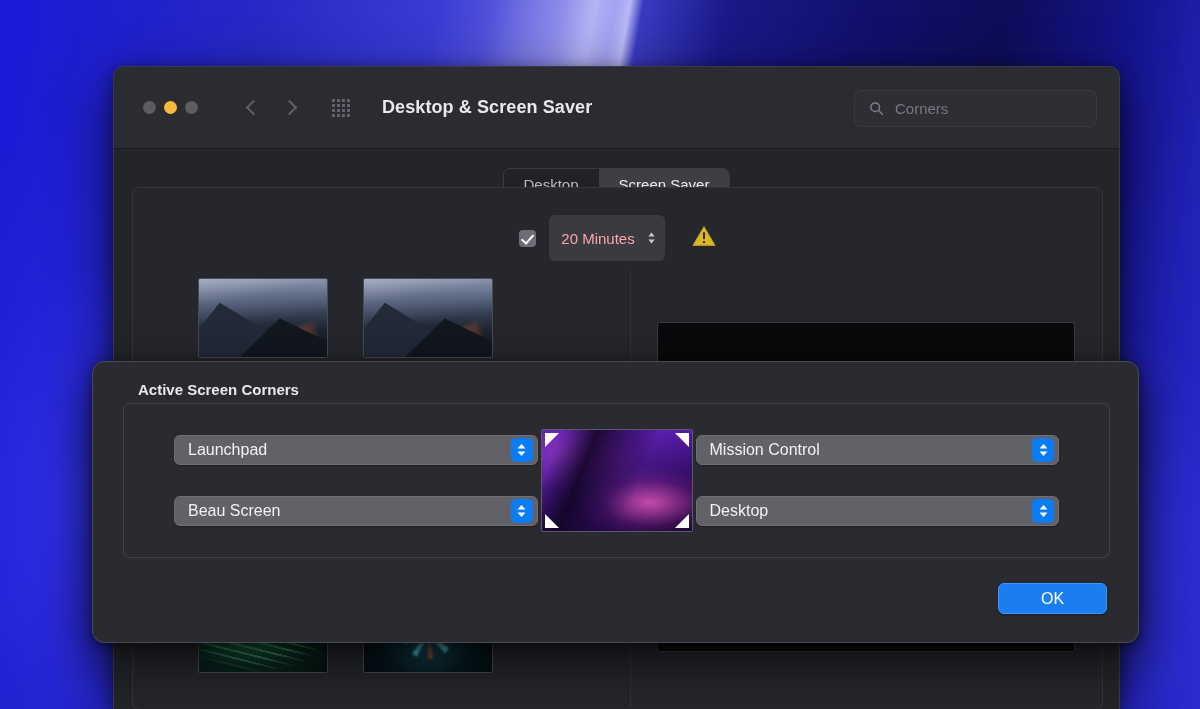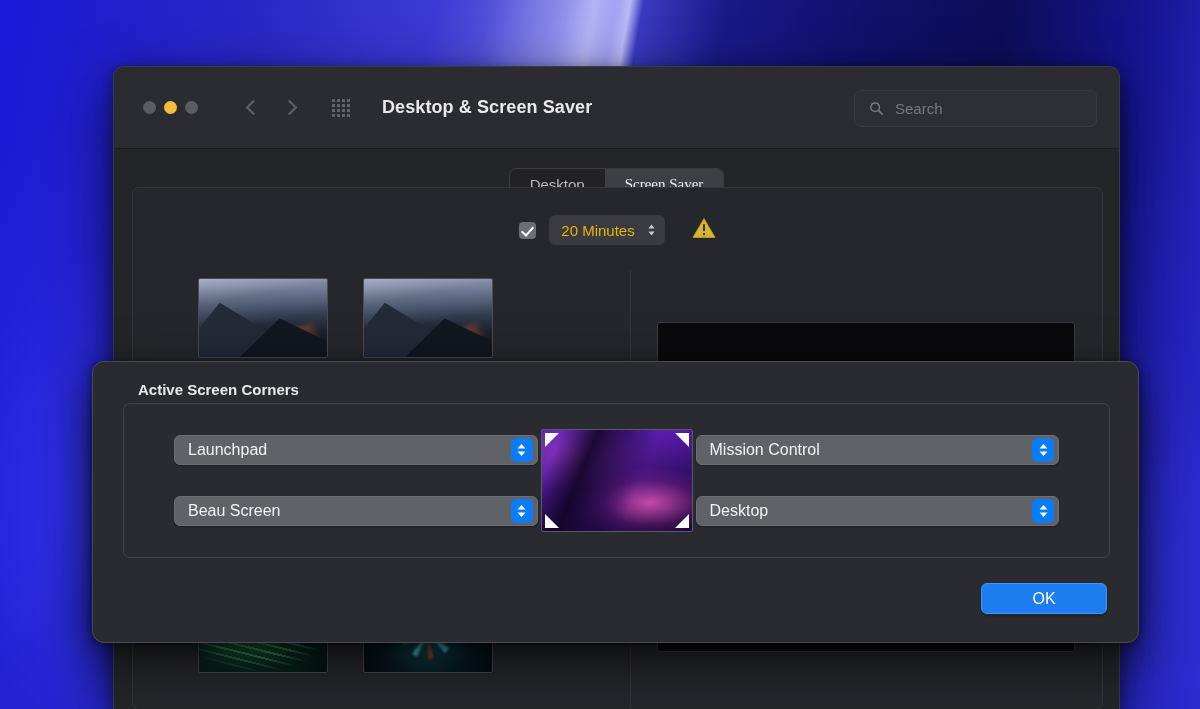--- a/index.html
+++ b/index.html
@@ -162,21 +162,20 @@
     height: 100%;
     display: flex;
     align-items: center;
     font-size: 15px;
     color: #b9bac0;
     background: transparent;
   }
   .tab.selected {
     background: #3e3f45;
     color: #ececef;
-    font-family: Liberation Serif, serif;
   }
 
   
   #content-panel {
     position: absolute;
     left: 18px; top: 120px;
     width: 971px; height: 523px;
     background: #26272c;
     border: 1px solid #35363c;
     border-radius: 7px;
@@ -205,28 +204,28 @@
     border-bottom: 2px solid #fff;
     transform: rotate(42deg);
   }
   #checkbox-label {
     font-size: 17px;
     font-weight: bold;
     color: #e6e6ea;
   }
   #interval-select {
     position: relative;
-    height: 30px;
+    height: 46px;
     background: #3a3b41;
     border-radius: 6px;
     display: flex;
     align-items: center;
     padding: 0 30px 0 12px;
     font-size: 15px;
-    color: #eab308;
+    color: #fca5a5;
   }
   #interval-stepper {
     position: absolute;
     right: 9px; top: 50%;
     transform: translateY(-50%);
     display: flex; flex-direction: column;
     align-items: center; gap: 3px;
     color: #c9c9cf;
     font-size: 9px;
     line-height: 6px;
@@ -433,21 +432,21 @@
     width: 0; height: 0;
   }
   .pcorner.tl { left: 3px; top: 3px; border-top: 14px solid #ffffff; border-right: 14px solid transparent; }
   .pcorner.tr { right: 3px; top: 3px; border-top: 14px solid #ffffff; border-left: 14px solid transparent; }
   .pcorner.bl { left: 3px; bottom: 3px; border-bottom: 14px solid #ffffff; border-right: 14px solid transparent; }
   .pcorner.br { right: 3px; bottom: 3px; border-bottom: 14px solid #ffffff; border-left: 14px solid transparent; }
 
   #ok-button {
     position: absolute;
     right: 31px; bottom: 28px;
-    width: 126px; height: 31px;
+    width: 109px; height: 31px;
     background: #1a7ef0;
     border: 1px solid #3f96f6;
     border-radius: 6px;
     color: #ffffff;
     font-size: 16px;
     display: flex;
     align-items: center;
     justify-content: center;
     box-shadow: 0 1px 3px rgba(0,0,0,0.4);
   }
@@ -493,21 +492,21 @@
           <i></i>
       </div>
 
       <div id="window-title">Desktop &amp; Screen Saver</div>
 
       <div id="search-field">
         <svg width="15" height="15" viewBox="0 0 16 16">
           <circle cx="6.6" cy="6.6" r="4.6" fill="none" stroke="#7b7c83" stroke-width="1.6"></circle>
           <line x1="10.2" y1="10.2" x2="14.2" y2="14.2" stroke="#7b7c83" stroke-width="1.6" stroke-linecap="round"></line>
         </svg>
-        <span id="search-placeholder">Search</span>
+        <span id="search-placeholder">Corners</span>
       </div>
     </div>
 
     <div id="tabbar">
       <div id="tabs">
         <div class="tab">Desktop</div>
         <div class="tab selected">Screen Saver</div>
       </div>
     </div>
 

